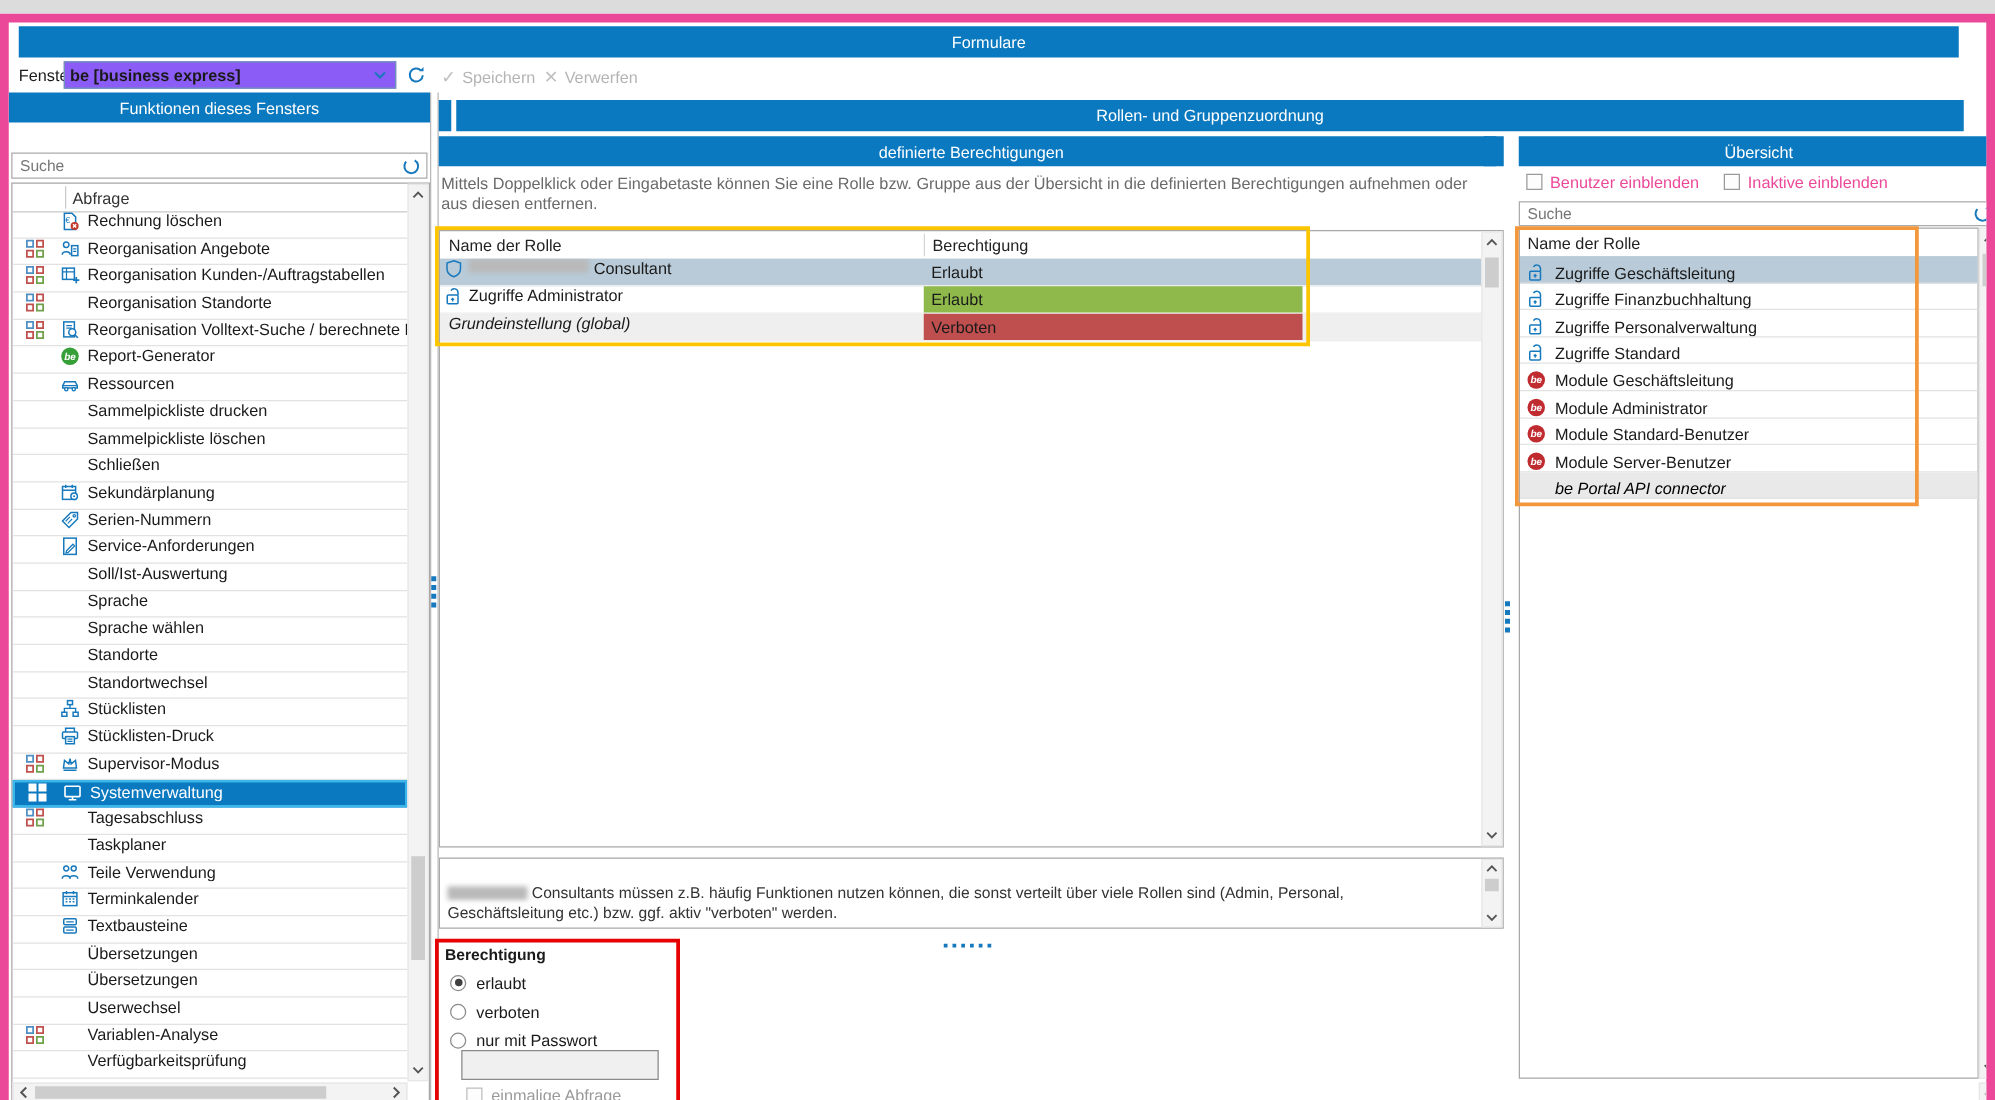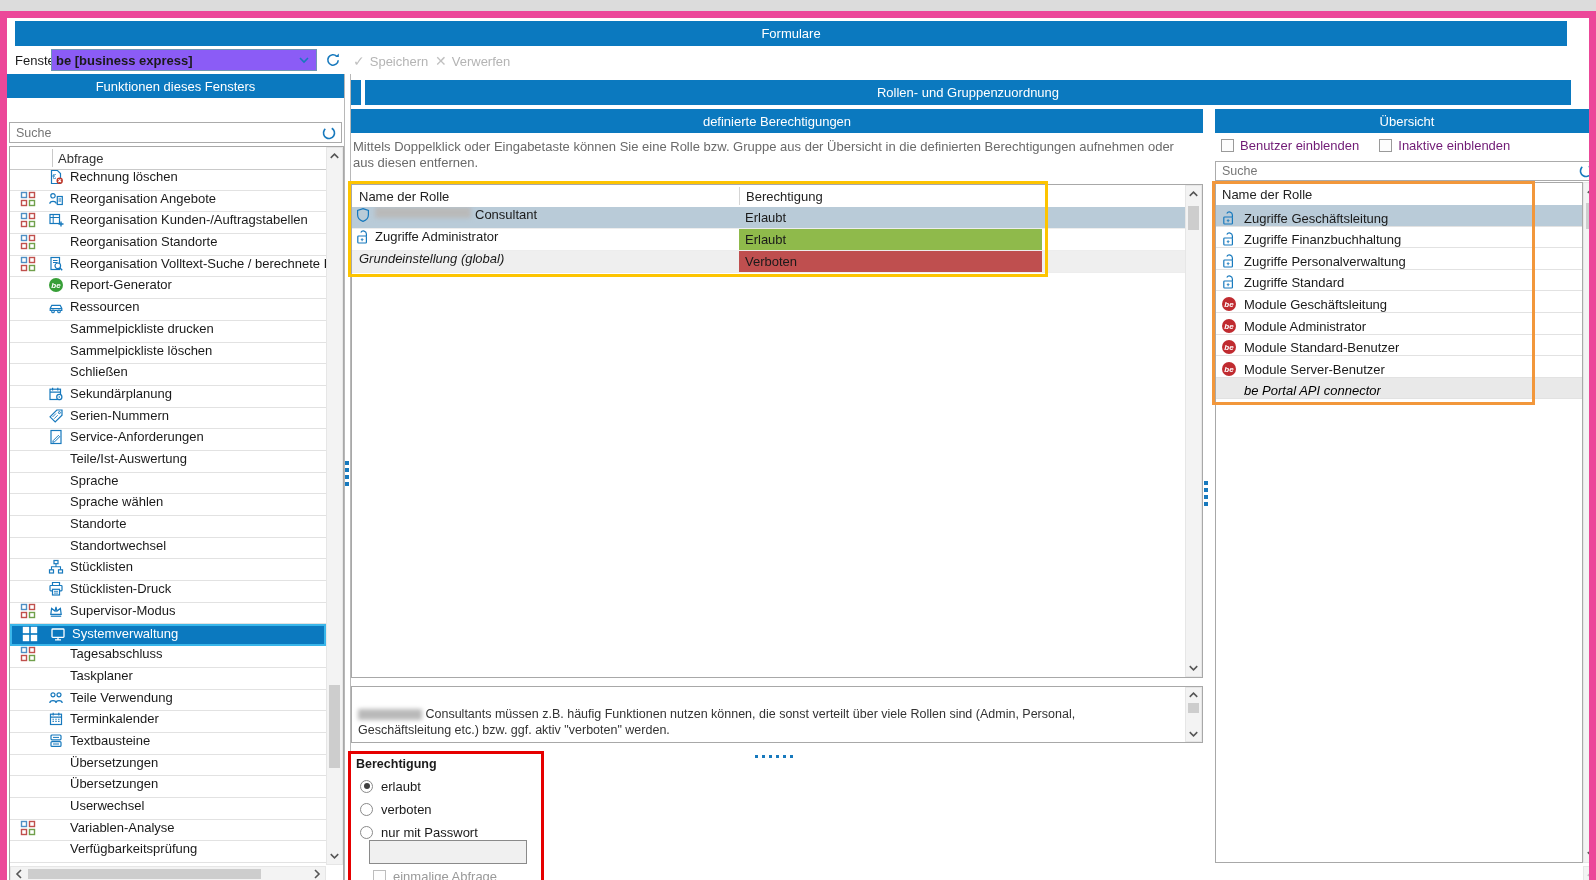--- a/index.html
+++ b/index.html
@@ -86,21 +86,21 @@
   #bg-radios{left:353px;top:757px;width:170px}
   .rrow{display:flex;align-items:center;gap:8px;height:22px;margin-bottom:1px;cursor:pointer}
   .radio{width:13px;height:13px;border:1px solid #8a8a8a;border-radius:50%;box-sizing:border-box;background:#fff;position:relative;flex:none}
   .radio.on::after{content:"";position:absolute;left:2.5px;top:2.5px;width:6px;height:6px;border-radius:50%;background:#3f3f3f}
   #bg-pass{left:362px;top:822px;width:158px;height:24px;border:1px solid #8a8a8a;background:#f0f0f0;box-sizing:border-box;font:13px "Liberation Sans",sans-serif;padding:0 4px}
   #bg-check{left:366px;top:851px;display:flex;align-items:center;gap:7px;color:#9a9a9a}
   .cbox{width:13px;height:13px;border:1px solid #bdbdbd;background:#fdfdfd;box-sizing:border-box;flex:none}
   
   #ov-ministrip{left:1180px;top:91px;width:10px;height:24px;background:var(--blue)}
   #ov-header{left:1208px;top:91px;width:384px;height:24px}
-  #ov-checks{left:1214px;top:120px;display:flex;align-items:center;gap:6px;color:#701a75}
+  #ov-checks{left:1214px;top:120px;display:flex;align-items:center;gap:6px;color:#ec4899}
   #ov-checks .gap{width:8px}
   #ov-search{left:1208px;top:143px;width:384px;height:20px}
   #ov-list{left:1208px;top:164px;width:368px;height:681px;border:1px solid var(--border);box-sizing:border-box;background:#fff}
   #ov-colhead{position:absolute;left:0;top:0;width:100%;height:22px;border-bottom:1px solid #c9c9c9;display:flex;align-items:center;color:#222}
   #ov-colhead span{margin-left:6px}
   #ov-rows{position:absolute;left:0;top:22px;width:100%}
   .orow{display:flex;align-items:flex-end;height:21.6px;border-bottom:1px solid var(--sep);box-sizing:border-box;cursor:default}
   .orow .icell{width:20px;margin-left:3px;flex:none;display:flex;justify-content:center}
   .orow .lbl{margin-left:5px;white-space:nowrap;overflow:hidden}
   .orow.sel{background:var(--selrow)}
@@ -302,21 +302,21 @@
             <svg width="16" height="16" viewBox="0 0 16 16">
               <rect x="3" y="1.5" width="10" height="13" fill="none" stroke="#1779bd" stroke-width="1.2"></rect>
       <path d="M5.2 11.6l5.2-5.2 1.3 1.3-5.2 5.2-1.7.4z" fill="none" stroke="#1779bd" stroke-width="1"></path>
             </svg>
           </span>
           <span class="lbl">Service-Anforderungen</span>
         </div>
         <div class="srow">
           <span class="gcell"></span>
           <span class="icell"></span>
-          <span class="lbl">Teile/Ist-Auswertung</span>
+          <span class="lbl">Soll/Ist-Auswertung</span>
         </div>
         <div class="srow">
           <span class="gcell"></span>
           <span class="icell"></span>
           <span class="lbl">Sprache</span>
         </div>
         <div class="srow">
           <span class="gcell"></span>
           <span class="icell"></span>
           <span class="lbl">Sprache wählen</span>

